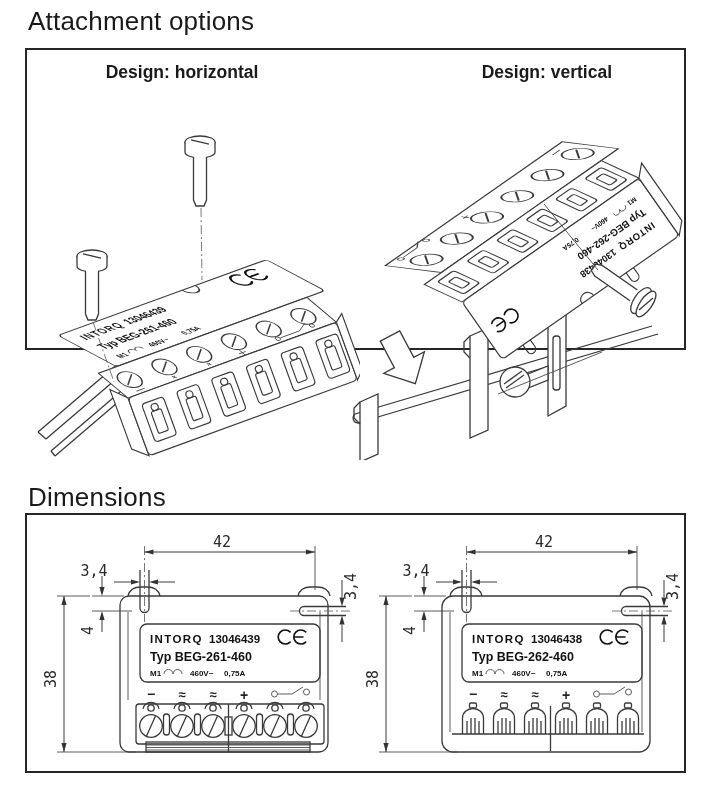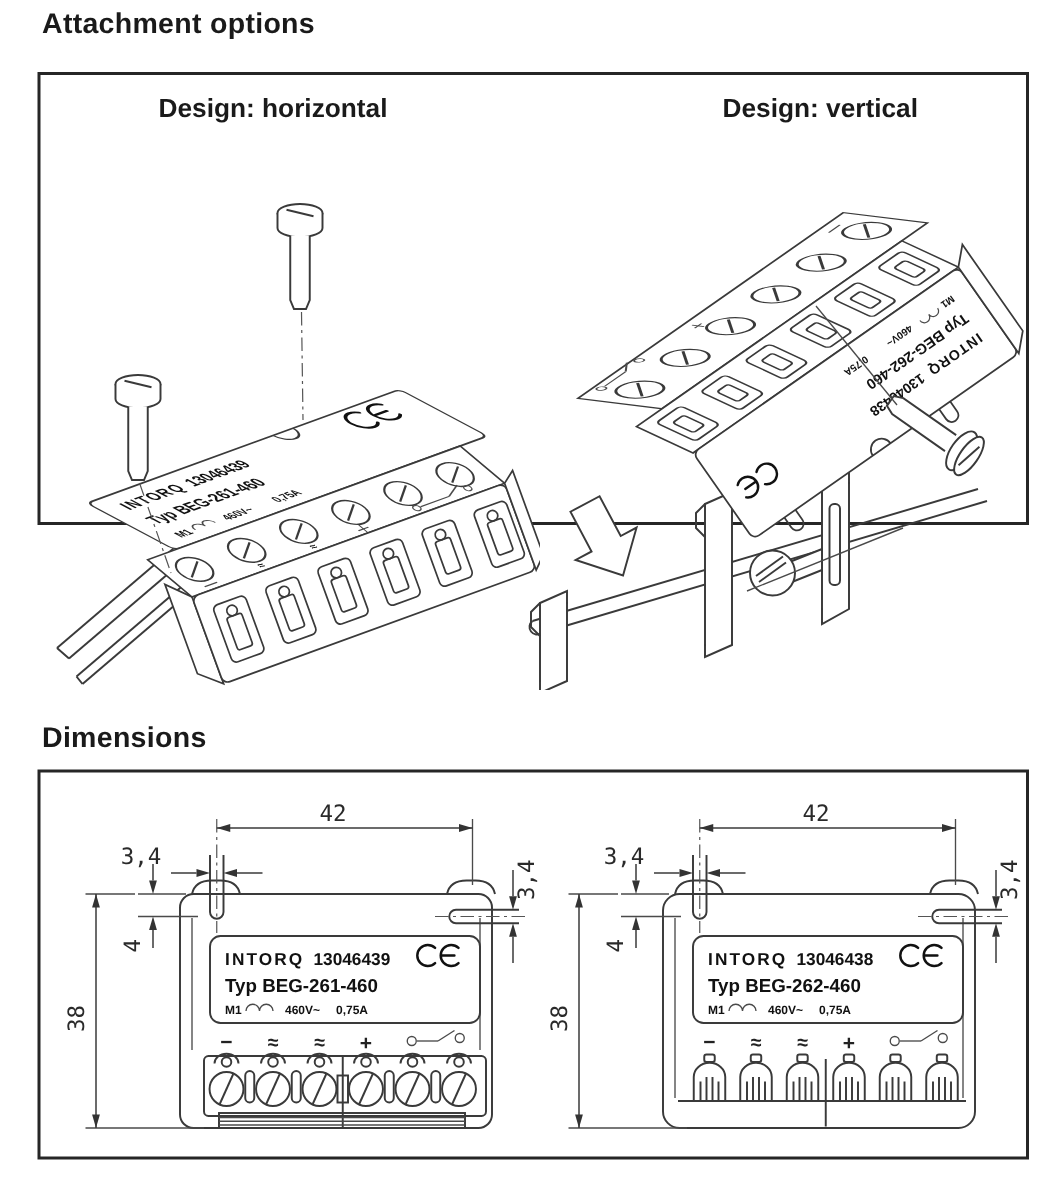--- a/index.html
+++ b/index.html
@@ -1,17 +1,17 @@
 <!DOCTYPE html>
 <html><head>
 <meta charset="utf-8">
 <style>
   html,body{margin:0;padding:0;background:#fff;}
   body{width:703px;height:785px;position:relative;font-family:"Liberation Sans",sans-serif;color:#1a1a1a;overflow:hidden;}
-  .h-title{position:absolute;left:28px;font-size:19px;font-weight:bold;letter-spacing:.2px;white-space:nowrap;z-index:1;}
+  .h-title{position:absolute;left:28px;font-size:26px;font-weight:normal;letter-spacing:.2px;white-space:nowrap;z-index:1;}
   #attachment-title{top:6px;}
   #dimensions-title{top:482px;text-align:right;}
   .frame{position:absolute;left:25px;width:661px;border:2px solid #262626;background:#fff;box-sizing:border-box;}
   #attachment-frame{top:48px;height:302px;z-index:2;}
   #dimensions-frame{top:513px;height:260px;z-index:2;}
   .caption{position:absolute;top:12px;font-size:17.5px;font-weight:bold;text-align:center;width:280px;white-space:nowrap;}
   #caption-horizontal{left:15px;}
   #caption-vertical{left:305px;text-align:right;}
   .drawing{position:absolute;}
   svg{display:block;}

